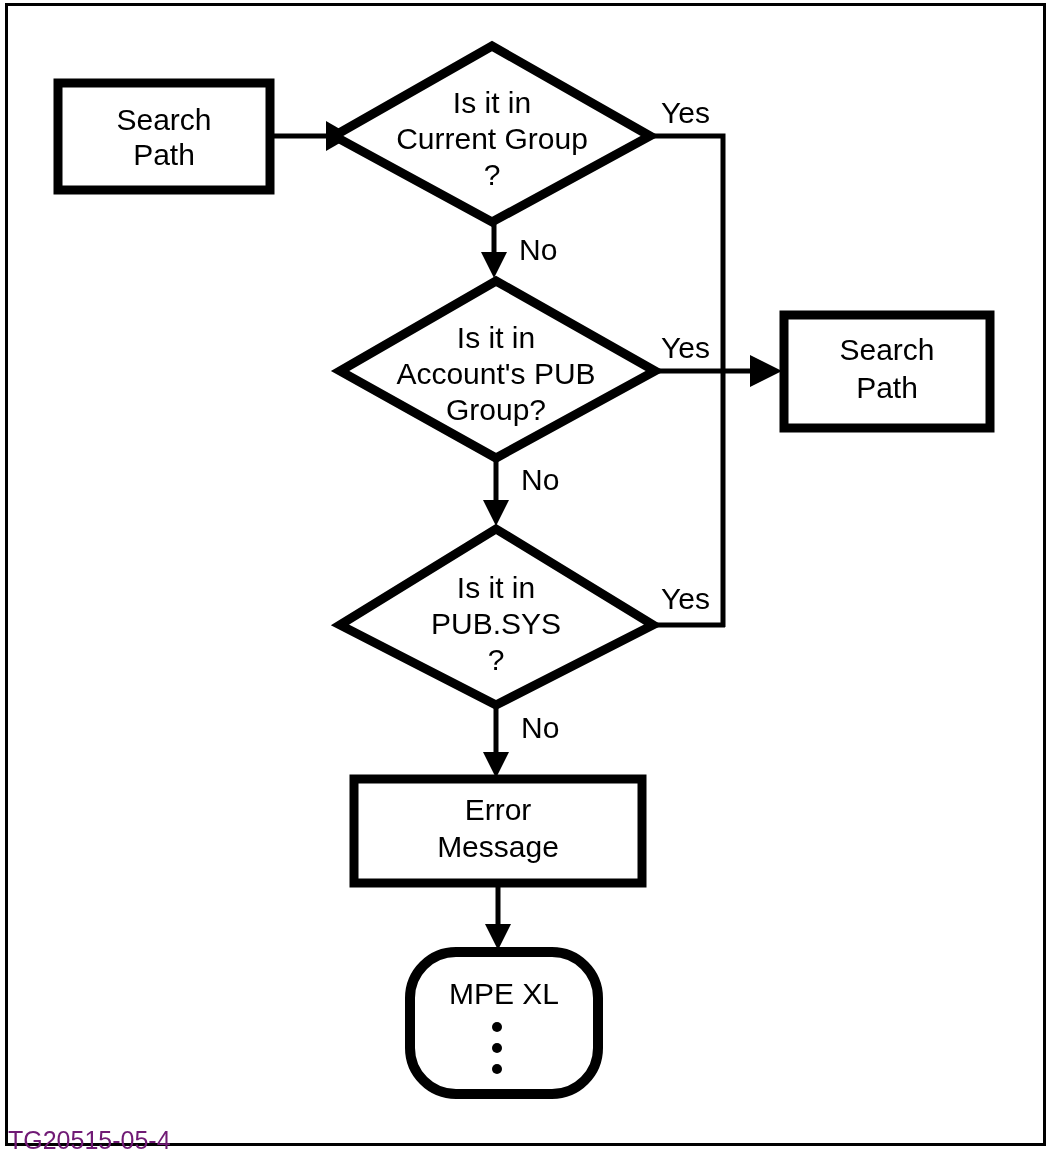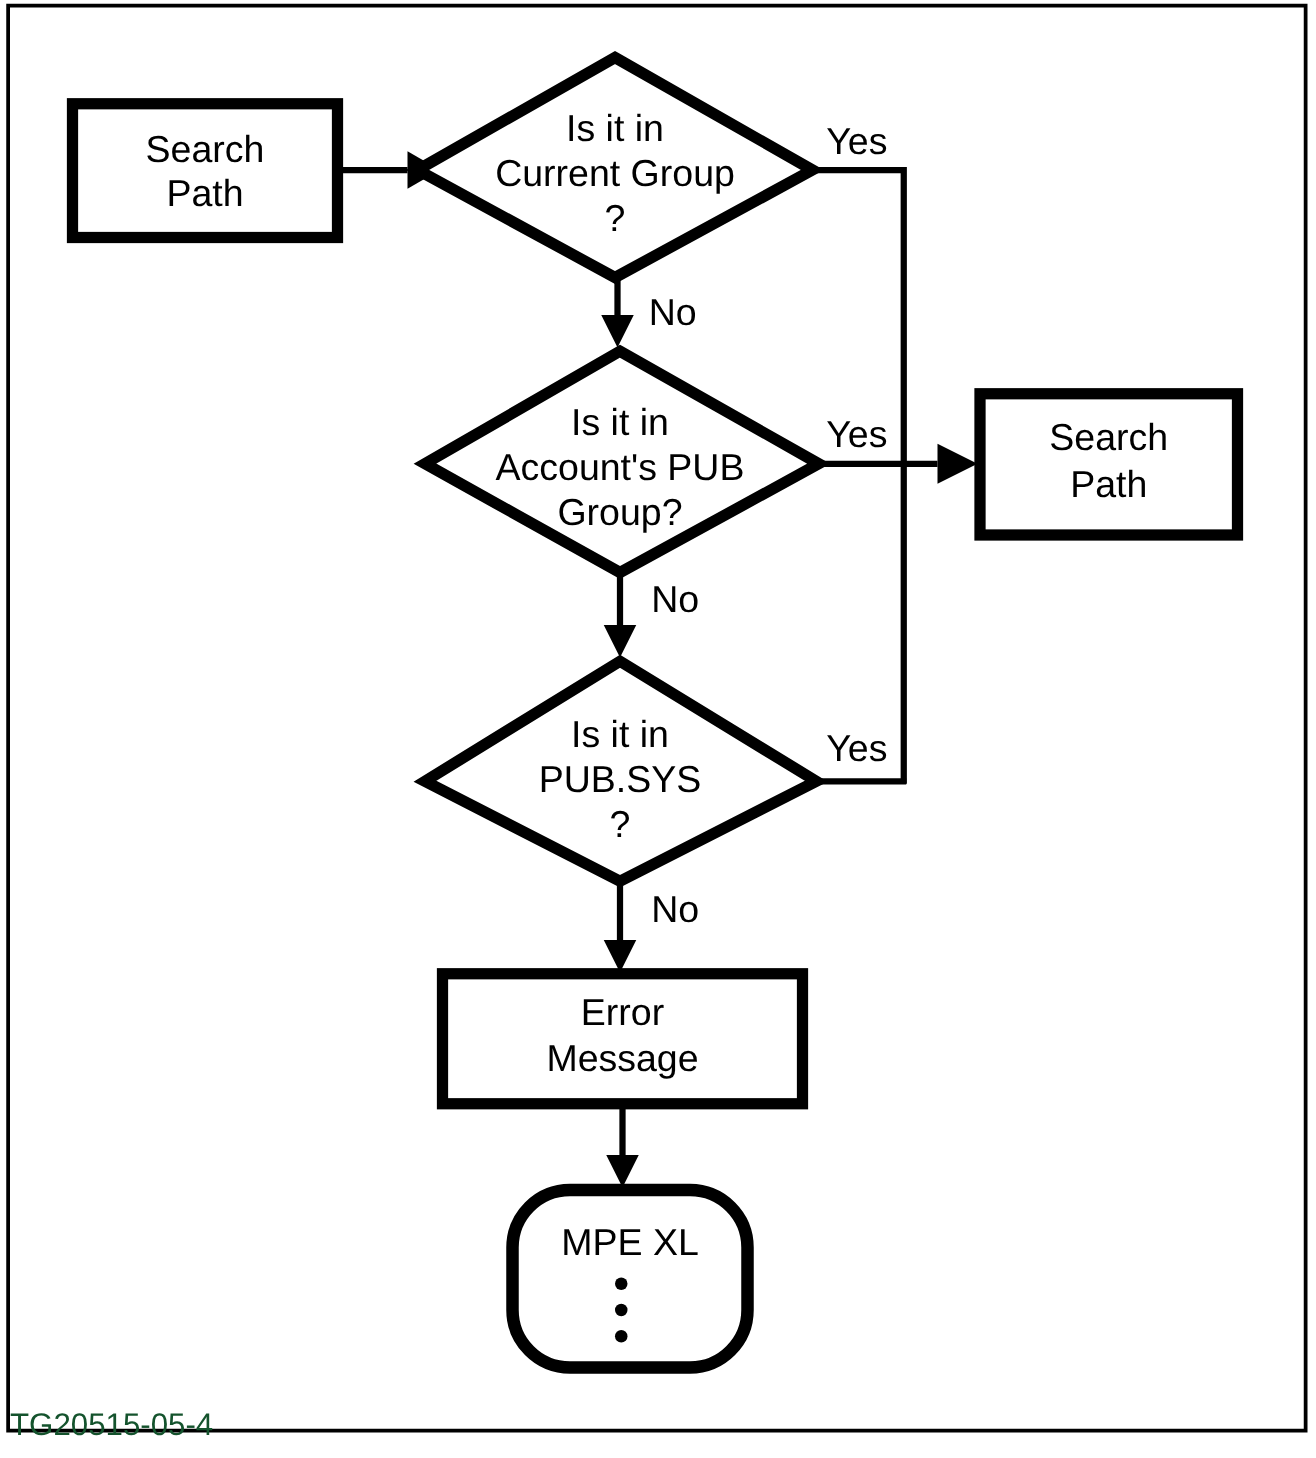--- a/index.html
+++ b/index.html
@@ -76,21 +76,21 @@
   }
   .ellipsis-dot {
     fill: #000000;
   }
   .caption {
     position: absolute;
     left: 8px;
     top: 1126px;
     font-family: "Liberation Sans", sans-serif;
     font-size: 25px;
-    color: #14532d;
+    color: #701a75;
     letter-spacing: 0px;
     white-space: nowrap;
   }
 </style>
 </head>
 <body>
 
 <div id="figure-root">
 
   <div class="frame"></div>

